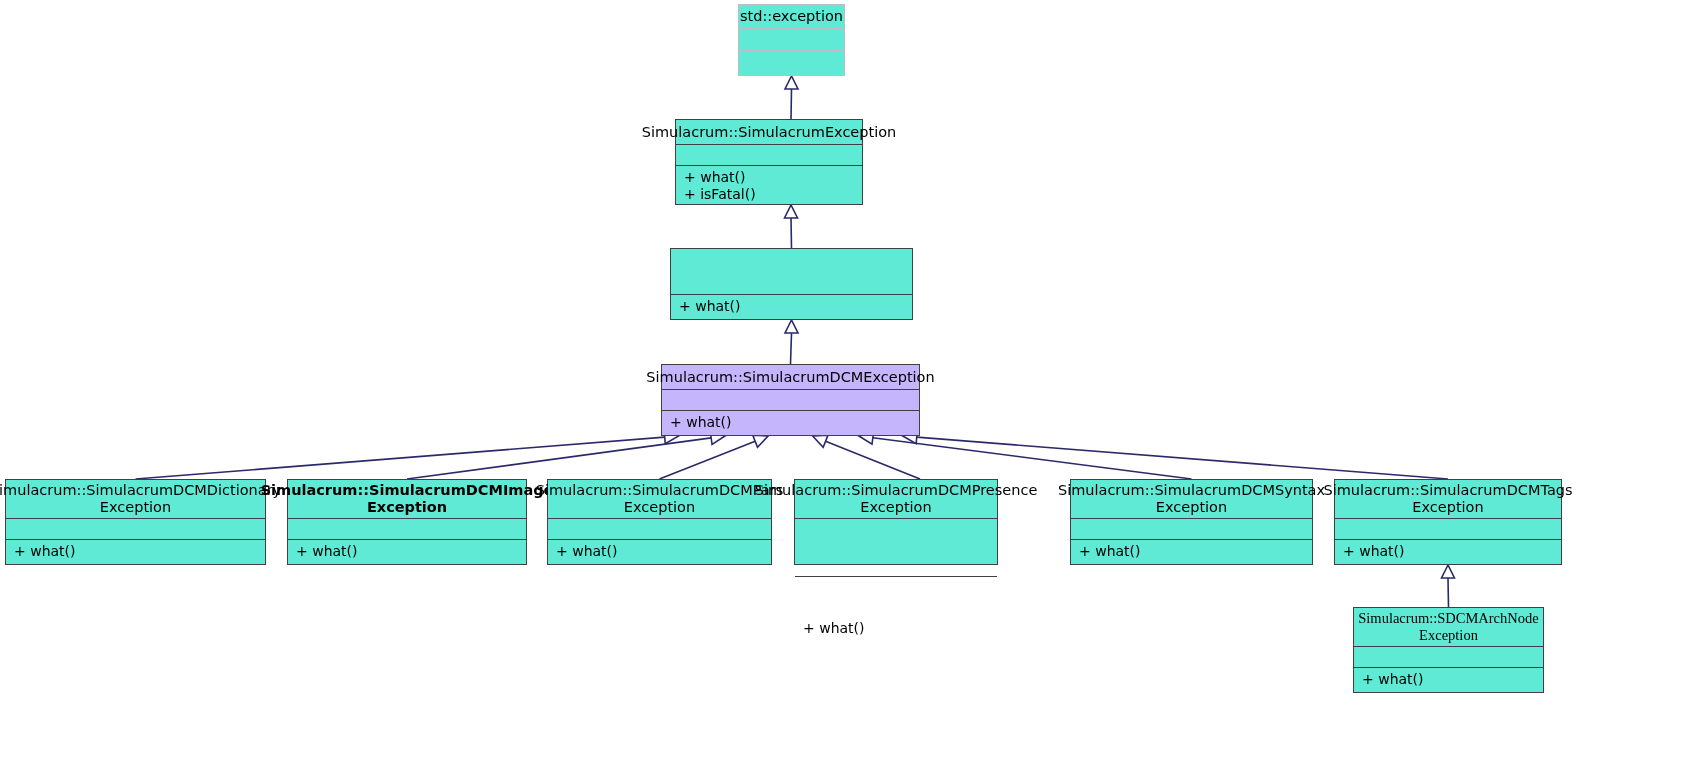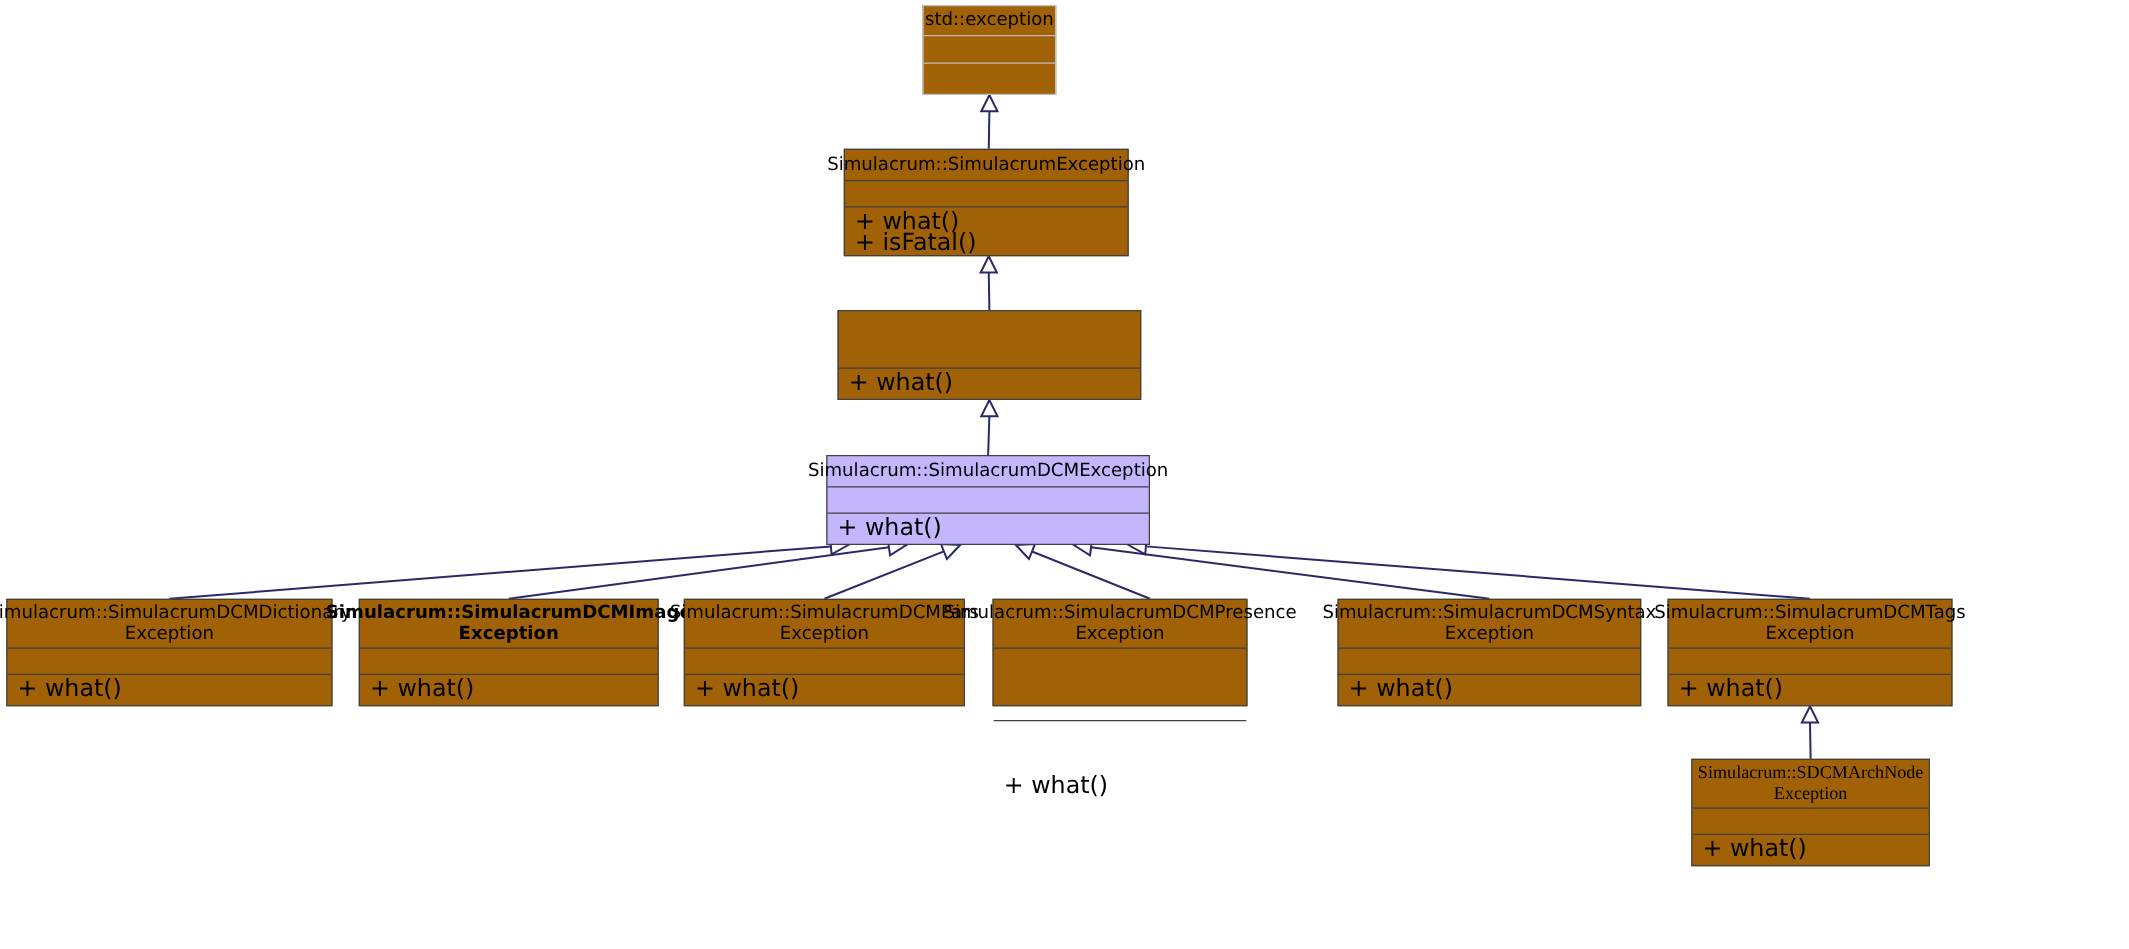--- a/index.html
+++ b/index.html
@@ -20,21 +20,21 @@
     position: absolute;
     left: 0;
     top: 0;
     width: 1703px;
     height: 759px;
     pointer-events: none;
   }
   .uml-node {
     position: absolute;
     box-sizing: border-box;
-    background: #a16207;
+    background: #5eead4;
     border: 1px solid #404040;
     display: flex;
     flex-direction: column;
     z-index: 2;
   }
   .uml-node.plain {
     border-color: #bfbfbf;
   }
   .uml-node.highlight {
     background: #c4b5fd;
@@ -67,21 +67,21 @@
     line-height: 17px;
     color: #000000;
   }
   .uml-node.plain .uml-attrs {
     border-bottom-color: #bfbfbf;
   }
   .uml-ops {
     box-sizing: border-box;
     flex: 0 0 auto;
     padding: 3px 8px 4px 8px;
-    font-size: 19px;
+    font-size: 14px;
     line-height: 17px;
     color: #000000;
     min-height: 18px;
   }
   .uml-op-line {
     white-space: nowrap;
   }
 </style>
 </head>
 <body>
@@ -108,21 +108,21 @@
       <polygon points="902.7446428571428,436 916.190292970229,443.58053382265814 917.2123274767054,430.62077126821407" fill="#ffffff" stroke="#2a2a6a" stroke-width="1.6"></polygon>
       <line x1="1448" y1="578" x2="1448.5" y2="607" stroke="#2a2a6a" stroke-width="1.6"></line>
       <polygon points="1441.5,578 1454.5,578 1448,565" fill="#ffffff" stroke="#2a2a6a" stroke-width="1.6"></polygon>
     </svg>
   <div id="nodes-layer">
       <div class="uml-node plain" style="left: 738px; top: 4px; width: 107px; height: 72px;">
         <div class="uml-title" style="height: 24px;">std::exception</div>
         <div class="uml-attrs" style="height: 24px;"></div>
         <div class="uml-ops" style="height: 24px;"></div>
       </div>
-      <div class="uml-node" style="left: 675px; top: 119px; width: 228px; height: 86px;">
+      <div class="uml-node" style="left: 675px; top: 119px; width: 188px; height: 86px;">
         <div class="uml-title" style="height: 25px;">Simulacrum::SimulacrumException</div>
         <div class="uml-attrs" style="height: 23px;"></div>
         <div class="uml-ops" style="height: 38px;">
           <div class="uml-op-line">+ what()</div>
           <div class="uml-op-line">+ isFatal()</div>
         </div>
       </div>
       <div class="uml-node" style="left: 670px; top: 248px; width: 243px; height: 72px;">
         <div class="uml-attrs" style="height: 23px;"></div>
         <div class="uml-ops" style="height: 24px;">

